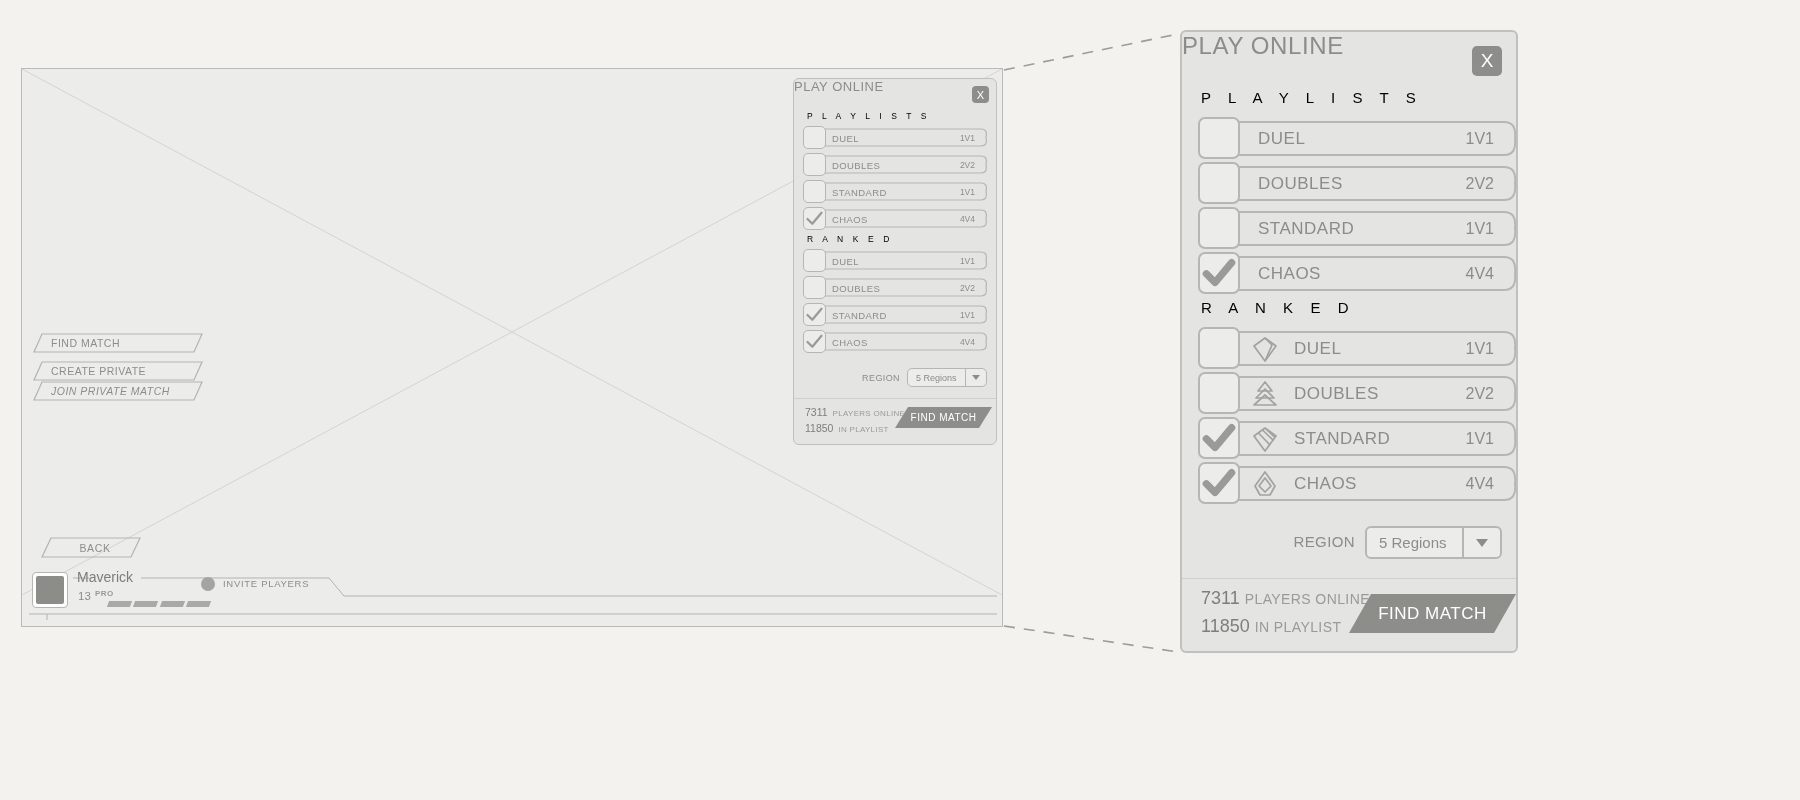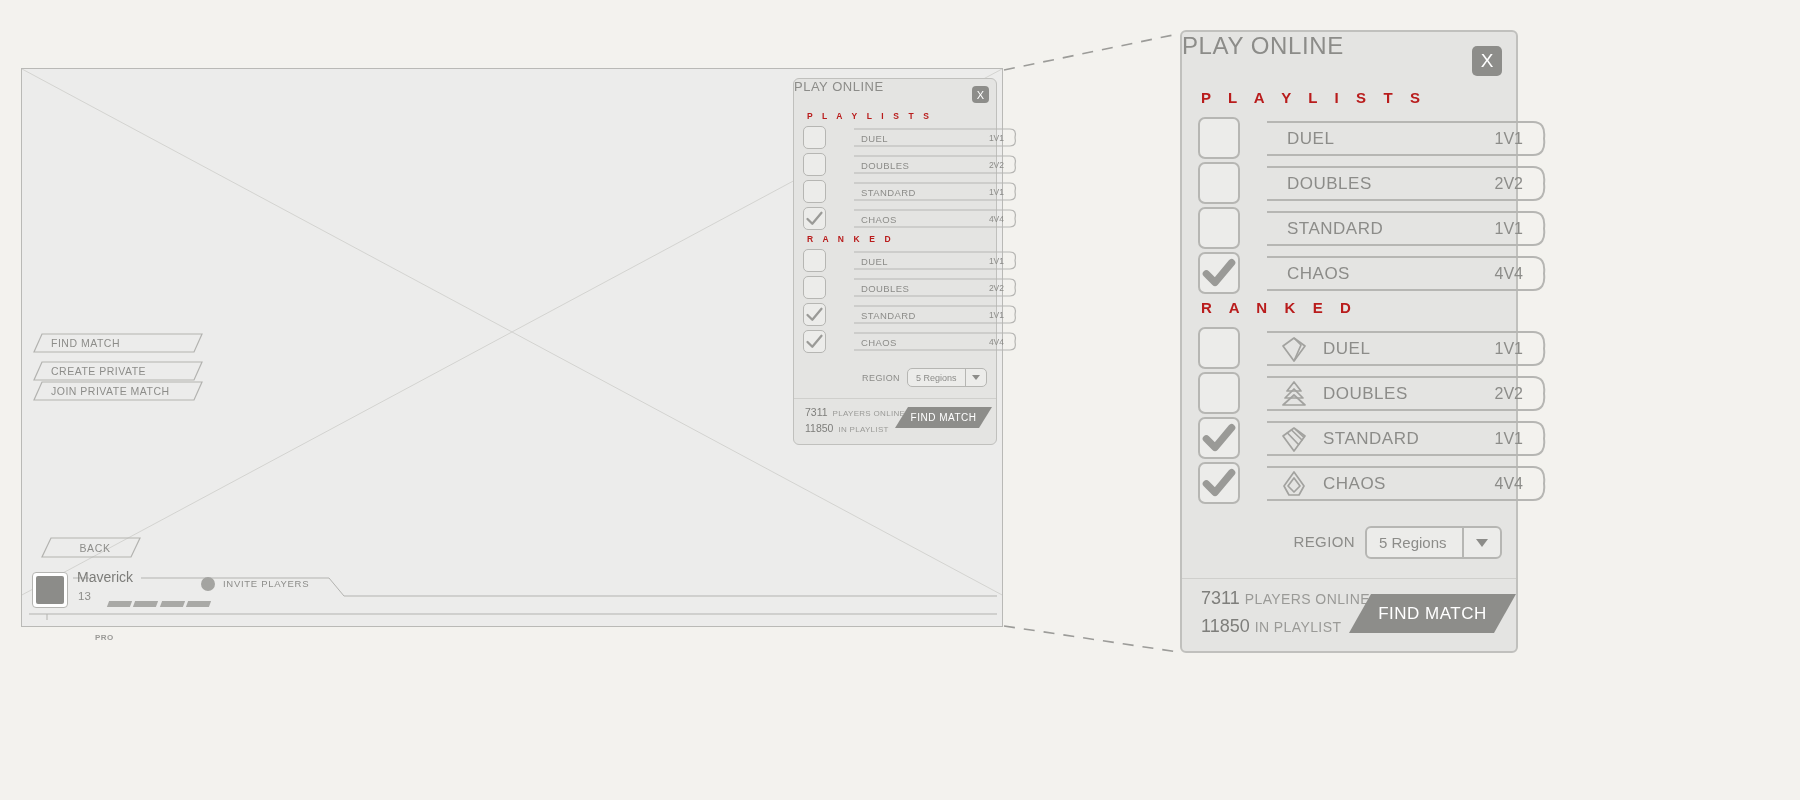--- a/index.html
+++ b/index.html
@@ -45,21 +45,21 @@
     left: 18px;
     top: 50%;
     transform: translateY(-50%);
     font-size: 10.5px;
     letter-spacing: 0.5px;
     color: #8d8d8a;
     white-space: nowrap;
   }
   #nav-find    { top: 264px; }
   #nav-create  { top: 292px; }
-  #nav-join    { top: 312px; }
+  #nav-join    { top: 312px; font-style: italic; }
 
   #nav-back {
     position: absolute;
     left: 19px;
     top: 468px;
     width: 100px;
     height: 21px;
   }
   #nav-back svg { position: absolute; inset: 0; width: 100%; height: 100%; }
   #nav-back span {
@@ -114,21 +114,20 @@
     color: #8d8d8a;
   }
   #player-pro {
     position: absolute;
     left: 66px;
     top: 19px;
     font-size: 8px;
     font-weight: bold;
     letter-spacing: 0.4px;
     color: #9a9a97;
-    margin-top: 44px;
   }
   #xp-track {
     position: absolute;
     left: 79px;
     top: 31px;
     width: 129px;
     height: 6px;
     display: flex;
     gap: 3px;
   }
@@ -186,42 +185,40 @@
     background: #8d8d8a;
     border-radius: 4px;
     color: #fff;
     display: flex;
     align-items: center;
     justify-content: center;
     font-weight: normal;
     cursor: pointer;
   }
   .section-head {
-    color: #b91c1c;
+    color: #000000;
     white-space: nowrap;
-    font-weight: bold;
   }
 
   
   .row { position: relative; }
   .row-check {
     position: absolute;
     left: 0;
     top: 0;
     background: #ececea;
     border: 1.5px solid #b6b6b3;
     border-radius: 5px;
     cursor: pointer;
   }
   .row-check svg { display: block; width: 100%; height: 100%; }
   .row-bar {
     position: absolute;
     top: 0;
     right: 0;
-    margin-left: 29px;
   }
   .row-bar svg { position: absolute; inset: 0; width: 100%; height: 100%; }
   .row-label {
     position: absolute;
     top: 50%;
     transform: translateY(-50%);
     color: #8c8c89;
     white-space: nowrap;
   }
   .row-count {

